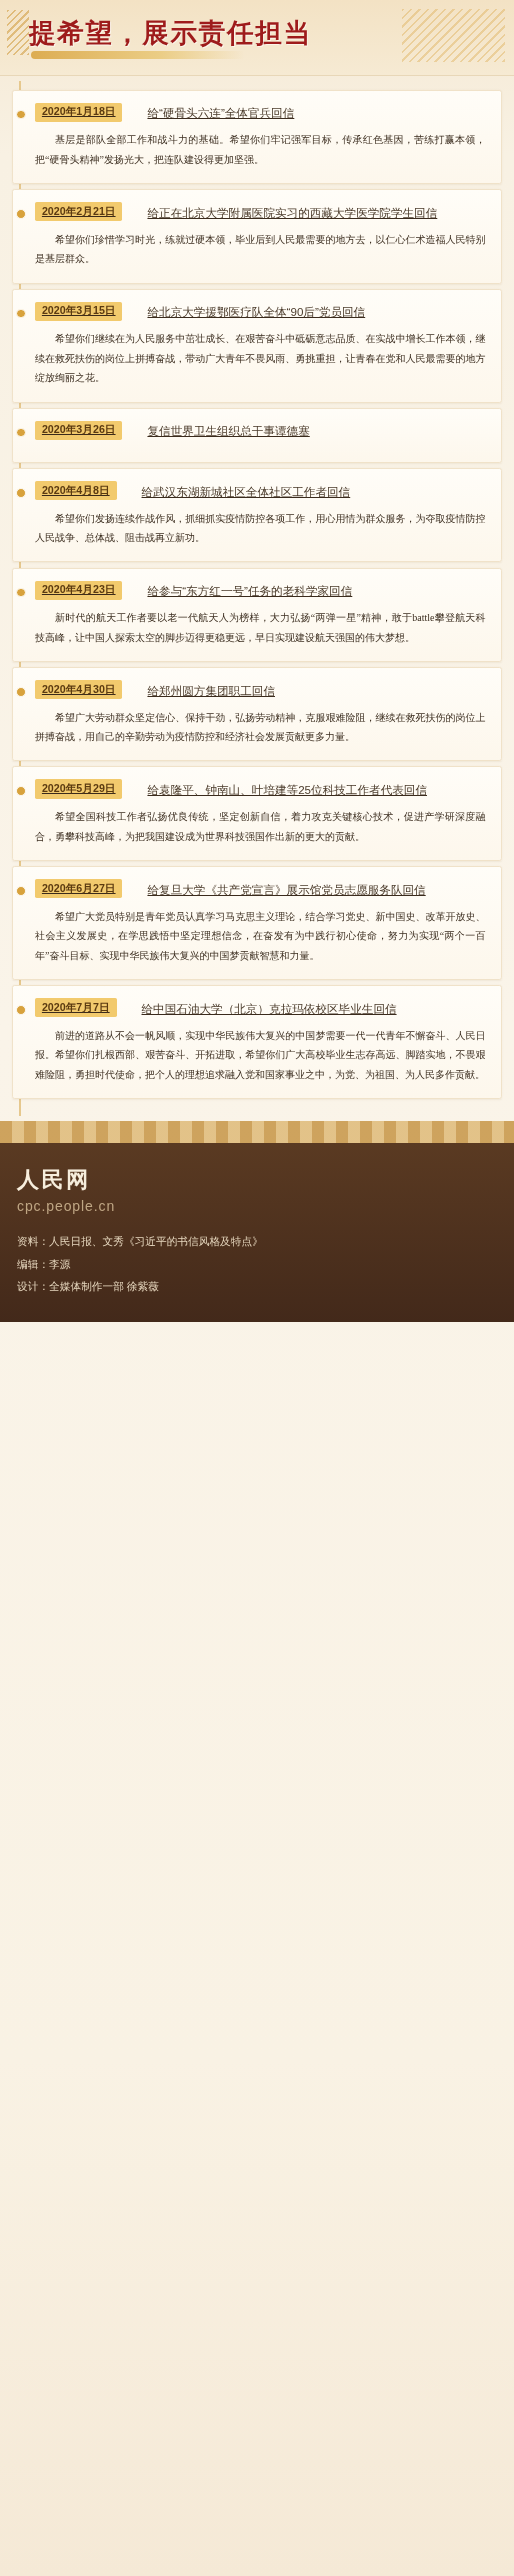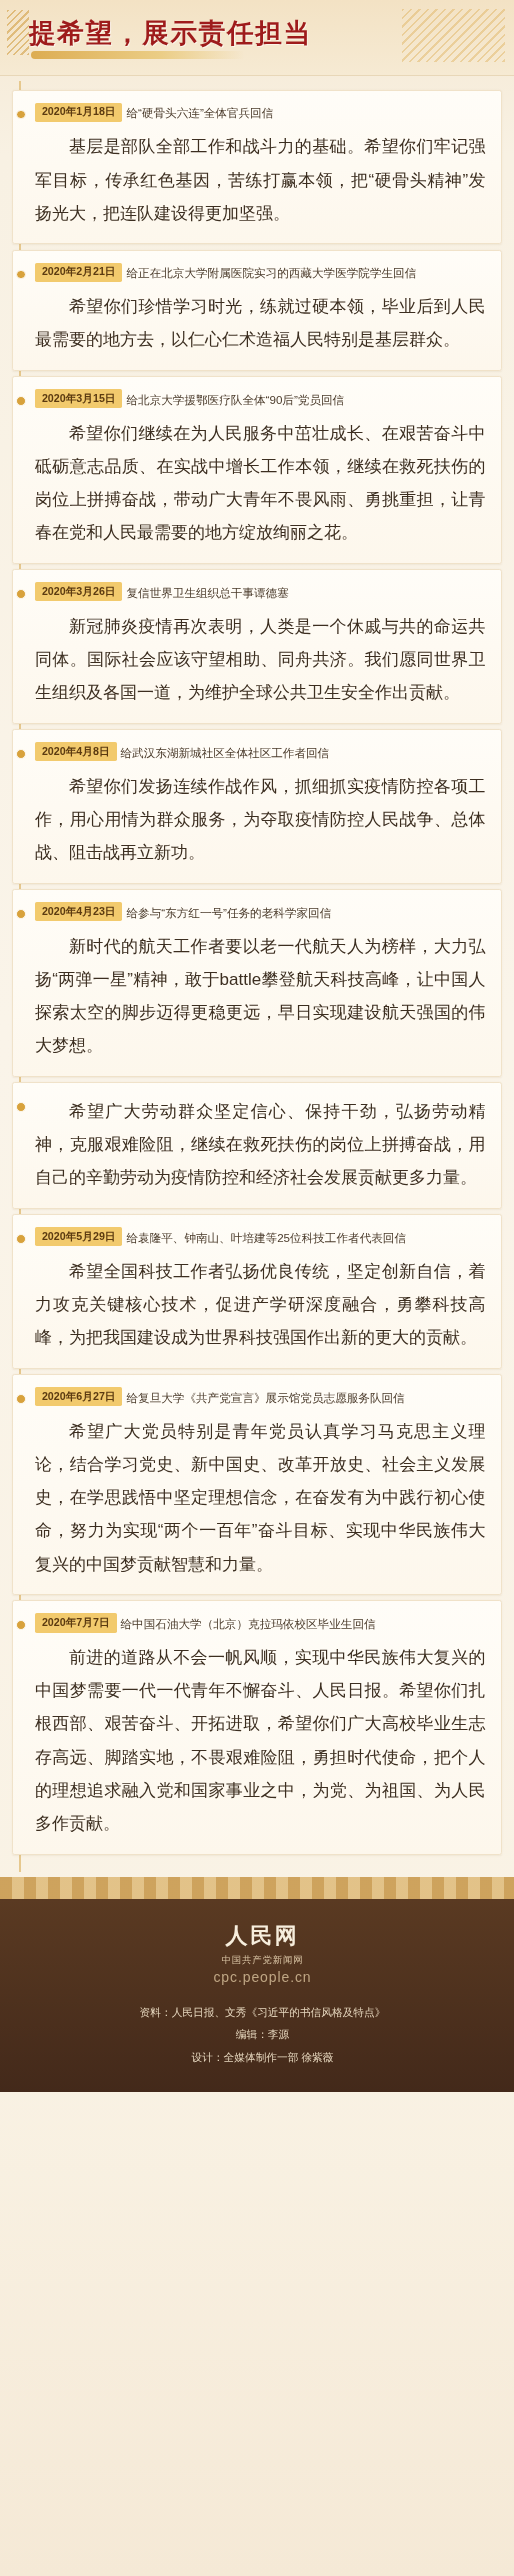--- a/index.html
+++ b/index.html
@@ -94,56 +94,56 @@
     top: 19px;
     width: 7.7px;
     height: 7.7px;
     border-radius: 50%;
     background: #d8a23c;
     border: 1.7px solid #fffdf8;
   }
   .entry-head {
     display: flex;
     align-items: center;
-    gap: 4px;
+    gap: 25px;
     margin-bottom: 8.6px;
+    text-decoration: underline;
   }
   .date-badge {
     flex: 0 0 auto;
     background: #f2ca6d;
     color: #5b3a10;
     font-size: 10.7px;
     font-weight: bold;
     padding: 2.6px 6.9px;
     border-radius: 1.7px;
     white-space: nowrap;
     line-height: 1.3;
     font-family: "Liberation Sans", sans-serif;
   }
   .entry-title {
     font-size: 11.6px;
     line-height: 1.5;
     color: #4a3a2a;
     padding-top: 1.7px;
   }
   .entry-body {
-    font-family: Liberation Sans, sans-serif;
-    font-size: 17px;
+    font-family: Liberation Serif, serif;
+    font-size: 10px;
     line-height: 1.95;
     color: #3c2e20;
     text-indent: 2em;
     text-align: justify;
   }
 
   
   .footer {
     position: relative;
     background: linear-gradient(180deg,#5a3a22 0%, #43291a 100%);
     padding: 22px 6px 24px 17px;
-    text-align: center;
     color: #f0e2cd;
   }
   .footer-wave {
     height: 22px;
     background: repeating-linear-gradient(90deg,#c99a4e 0 12px,#e0bd7e 12px 24px);
     opacity:.9;
   }
   .footer-logo {
     font-family: "Liberation Serif", serif;
     font-size: 22px;
@@ -202,37 +202,40 @@
           <span class="date-badge">2020年3月15日</span>
           <span class="entry-title">给北京大学援鄂医疗队全体“90后”党员回信</span>
         </div>
         <div class="entry-body">希望你们继续在为人民服务中茁壮成长、在艰苦奋斗中砥砺意志品质、在实战中增长工作本领，继续在救死扶伤的岗位上拼搏奋战，带动广大青年不畏风雨、勇挑重担，让青春在党和人民最需要的地方绽放绚丽之花。</div>
       </div>
       <div class="entry">
         <div class="entry-head">
           <span class="date-badge">2020年3月26日</span>
           <span class="entry-title">复信世界卫生组织总干事谭德塞</span>
         </div>
-        <div class="entry-body">新冠肺炎疫情再次表明，人类是一个休戚与共的命运共同体。国际社会应该守望相助、同舟共济。我们愿同世界卫生组织及各国一道，为维护全球公共卫生安全作出贡献。</div>
       </div>
       <div class="entry">
         <div class="entry-head">
           <span class="date-badge">2020年4月8日</span>
           <span class="entry-title">给武汉东湖新城社区全体社区工作者回信</span>
         </div>
         <div class="entry-body">希望你们发扬连续作战作风，抓细抓实疫情防控各项工作，用心用情为群众服务，为夺取疫情防控人民战争、总体战、阻击战再立新功。</div>
       </div>
       <div class="entry">
         <div class="entry-head">
           <span class="date-badge">2020年4月23日</span>
           <span class="entry-title">给参与“东方红一号”任务的老科学家回信</span>
         </div>
         <div class="entry-body">新时代的航天工作者要以老一代航天人为榜样，大力弘扬“两弹一星”精神，敢于battle攀登航天科技高峰，让中国人探索太空的脚步迈得更稳更远，早日实现建设航天强国的伟大梦想。</div>
       </div>
       <div class="entry">
+        <div class="entry-head">
+          <span class="date-badge">2020年4月30日</span>
+          <span class="entry-title">给郑州圆方集团职工回信</span>
+        </div>
         <div class="entry-body">希望广大劳动群众坚定信心、保持干劲，弘扬劳动精神，克服艰难险阻，继续在救死扶伤的岗位上拼搏奋战，用自己的辛勤劳动为疫情防控和经济社会发展贡献更多力量。</div>
       </div>
       <div class="entry">
         <div class="entry-head">
           <span class="date-badge">2020年5月29日</span>
           <span class="entry-title">给袁隆平、钟南山、叶培建等25位科技工作者代表回信</span>
         </div>
         <div class="entry-body">希望全国科技工作者弘扬优良传统，坚定创新自信，着力攻克关键核心技术，促进产学研深度融合，勇攀科技高峰，为把我国建设成为世界科技强国作出新的更大的贡献。</div>
       </div>
       <div class="entry">
@@ -247,21 +250,20 @@
           <span class="date-badge">2020年7月7日</span>
           <span class="entry-title">给中国石油大学（北京）克拉玛依校区毕业生回信</span>
         </div>
         <div class="entry-body">前进的道路从不会一帆风顺，实现中华民族伟大复兴的中国梦需要一代一代青年不懈奋斗、人民日报。希望你们扎根西部、艰苦奋斗、开拓进取，希望你们广大高校毕业生志存高远、脚踏实地，不畏艰难险阻，勇担时代使命，把个人的理想追求融入党和国家事业之中，为党、为祖国、为人民多作贡献。</div>
       </div>
     </div>
 
   <div class="footer-wave"></div>
   <div class="footer">
     <div class="footer-logo">人民网</div>
-    <div class="footer-sub">中国共产党新闻网</div>
     <div class="footer-sub2">cpc.people.cn</div>
     <div class="footer-line">资料：人民日报、文秀《习近平的书信风格及特点》</div>
     <div class="footer-line">编辑：李源</div>
     <div class="footer-line">设计：全媒体制作一部 徐紫薇</div>
   </div>
 
 </div>
 
 
 </body></html>

